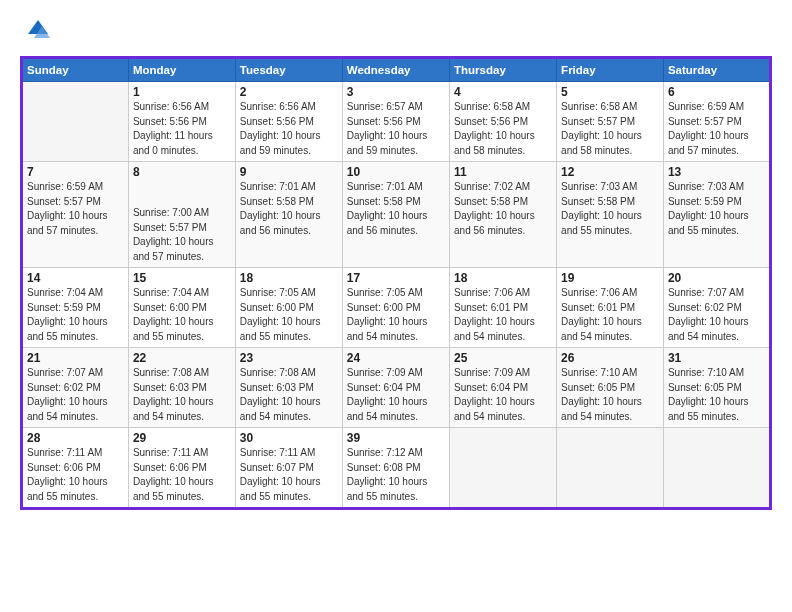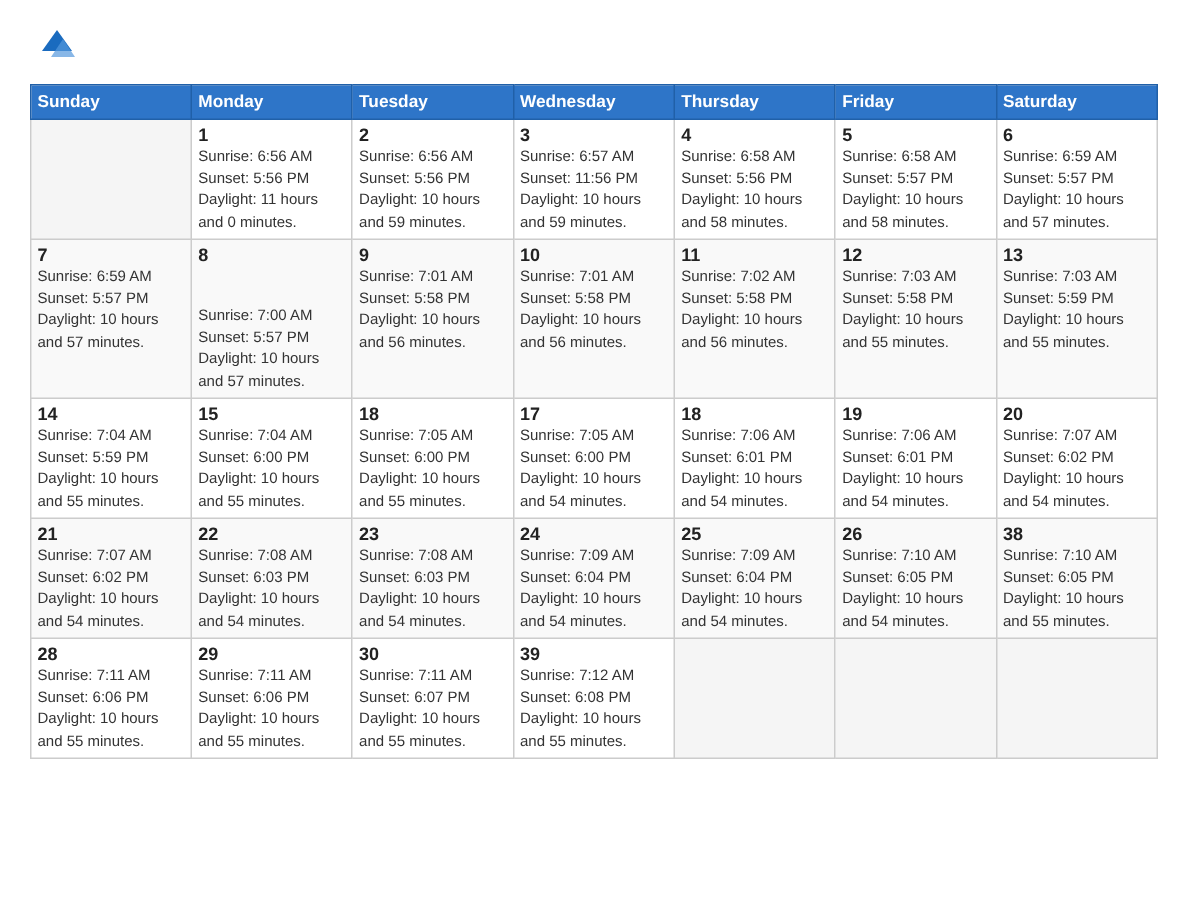--- a/index.html
+++ b/index.html
@@ -48,21 +48,21 @@
       color: #222;
       line-height: 1.1;
     }
     .location {
       font-size: 14px;
       color: #444;
     }
     .calendar {
       width: 100%;
       border-collapse: collapse;
-      border: 1px solid #6d28d9;
+      border: 3px solid #6d28d9;
     }
     .calendar th {
       background: #2e75c8;
       color: #fff;
       font-size: 11.5px;
       font-weight: bold;
       padding: 5px 4px;
       border: 1px solid #2060a8;
       text-align: left;
     }
@@ -139,21 +139,21 @@
           <td>
             <div class="day-num">2</div>
             <div class="day-info" style="white-space: pre-line;">Sunrise: 6:56 AM
 Sunset: 5:56 PM
 Daylight: 10 hours
 and 59 minutes.</div>
           </td>
           <td>
             <div class="day-num">3</div>
             <div class="day-info" style="white-space: pre-line;">Sunrise: 6:57 AM
-Sunset: 11:56 PM
+Sunset: 5:56 PM
 Daylight: 10 hours
 and 59 minutes.</div>
           </td>
           <td>
             <div class="day-num">4</div>
             <div class="day-info" style="white-space: pre-line;">Sunrise: 6:58 AM
 Sunset: 5:56 PM
 Daylight: 10 hours
 and 58 minutes.</div>
           </td>
@@ -311,21 +311,21 @@
 and 54 minutes.</div>
           </td>
           <td>
             <div class="day-num">26</div>
             <div class="day-info" style="white-space: pre-line;">Sunrise: 7:10 AM
 Sunset: 6:05 PM
 Daylight: 10 hours
 and 54 minutes.</div>
           </td>
           <td>
-            <div class="day-num">38</div>
+            <div class="day-num">31</div>
             <div class="day-info" style="white-space: pre-line;">Sunrise: 7:10 AM
 Sunset: 6:05 PM
 Daylight: 10 hours
 and 55 minutes.</div>
           </td>
         </tr>
         <tr>
           <td>
             <div class="day-num">28</div>
             <div class="day-info" style="white-space: pre-line;">Sunrise: 7:11 AM

